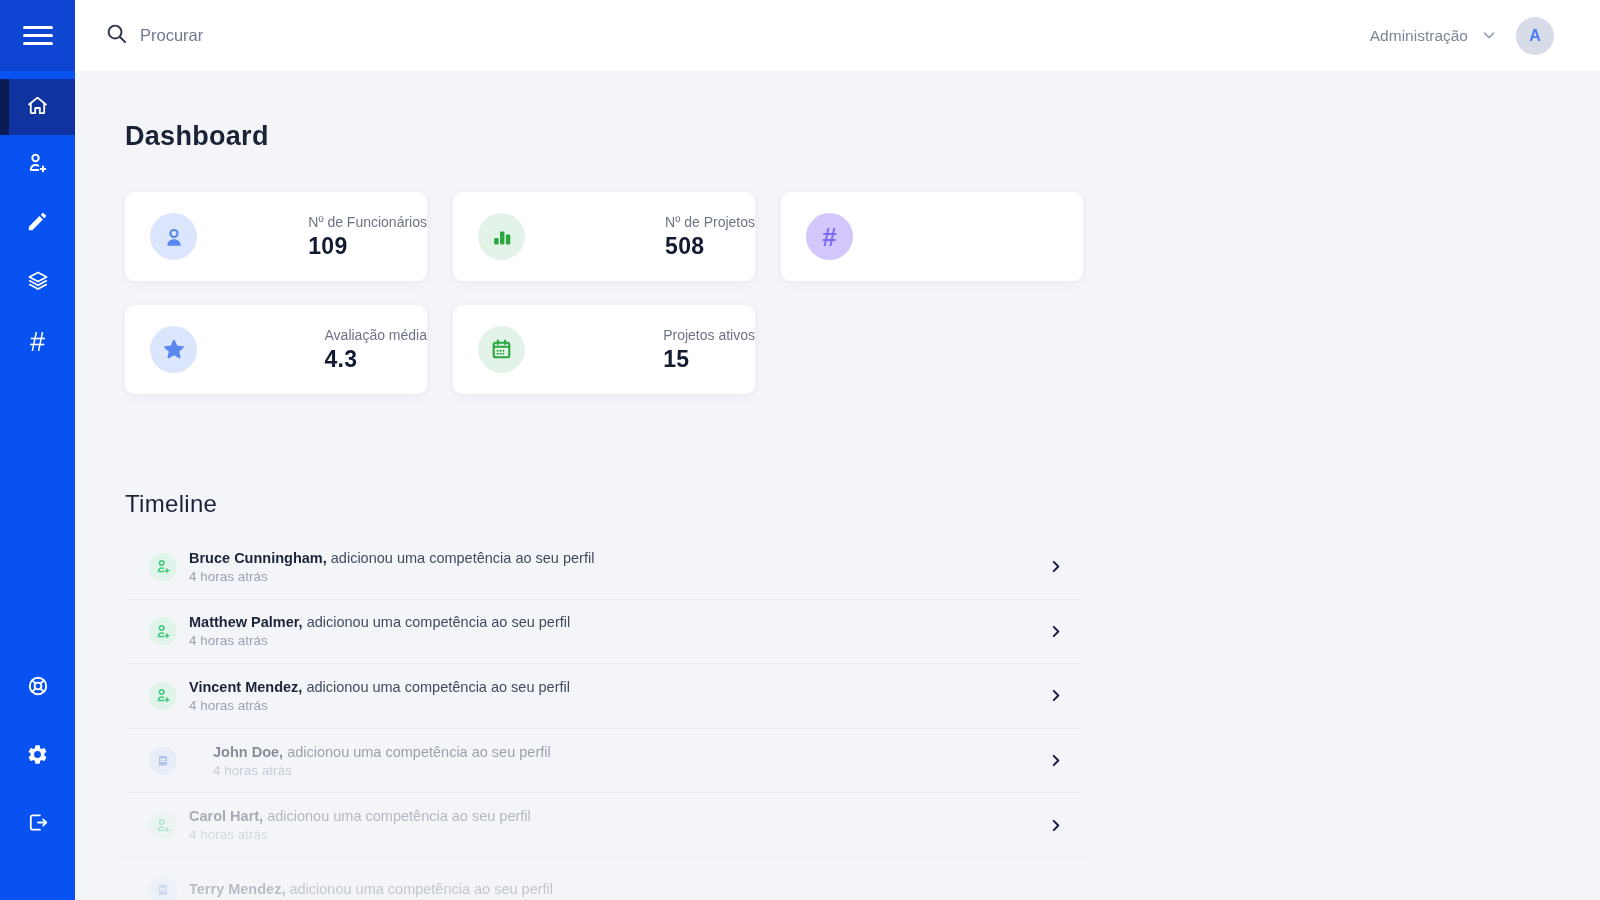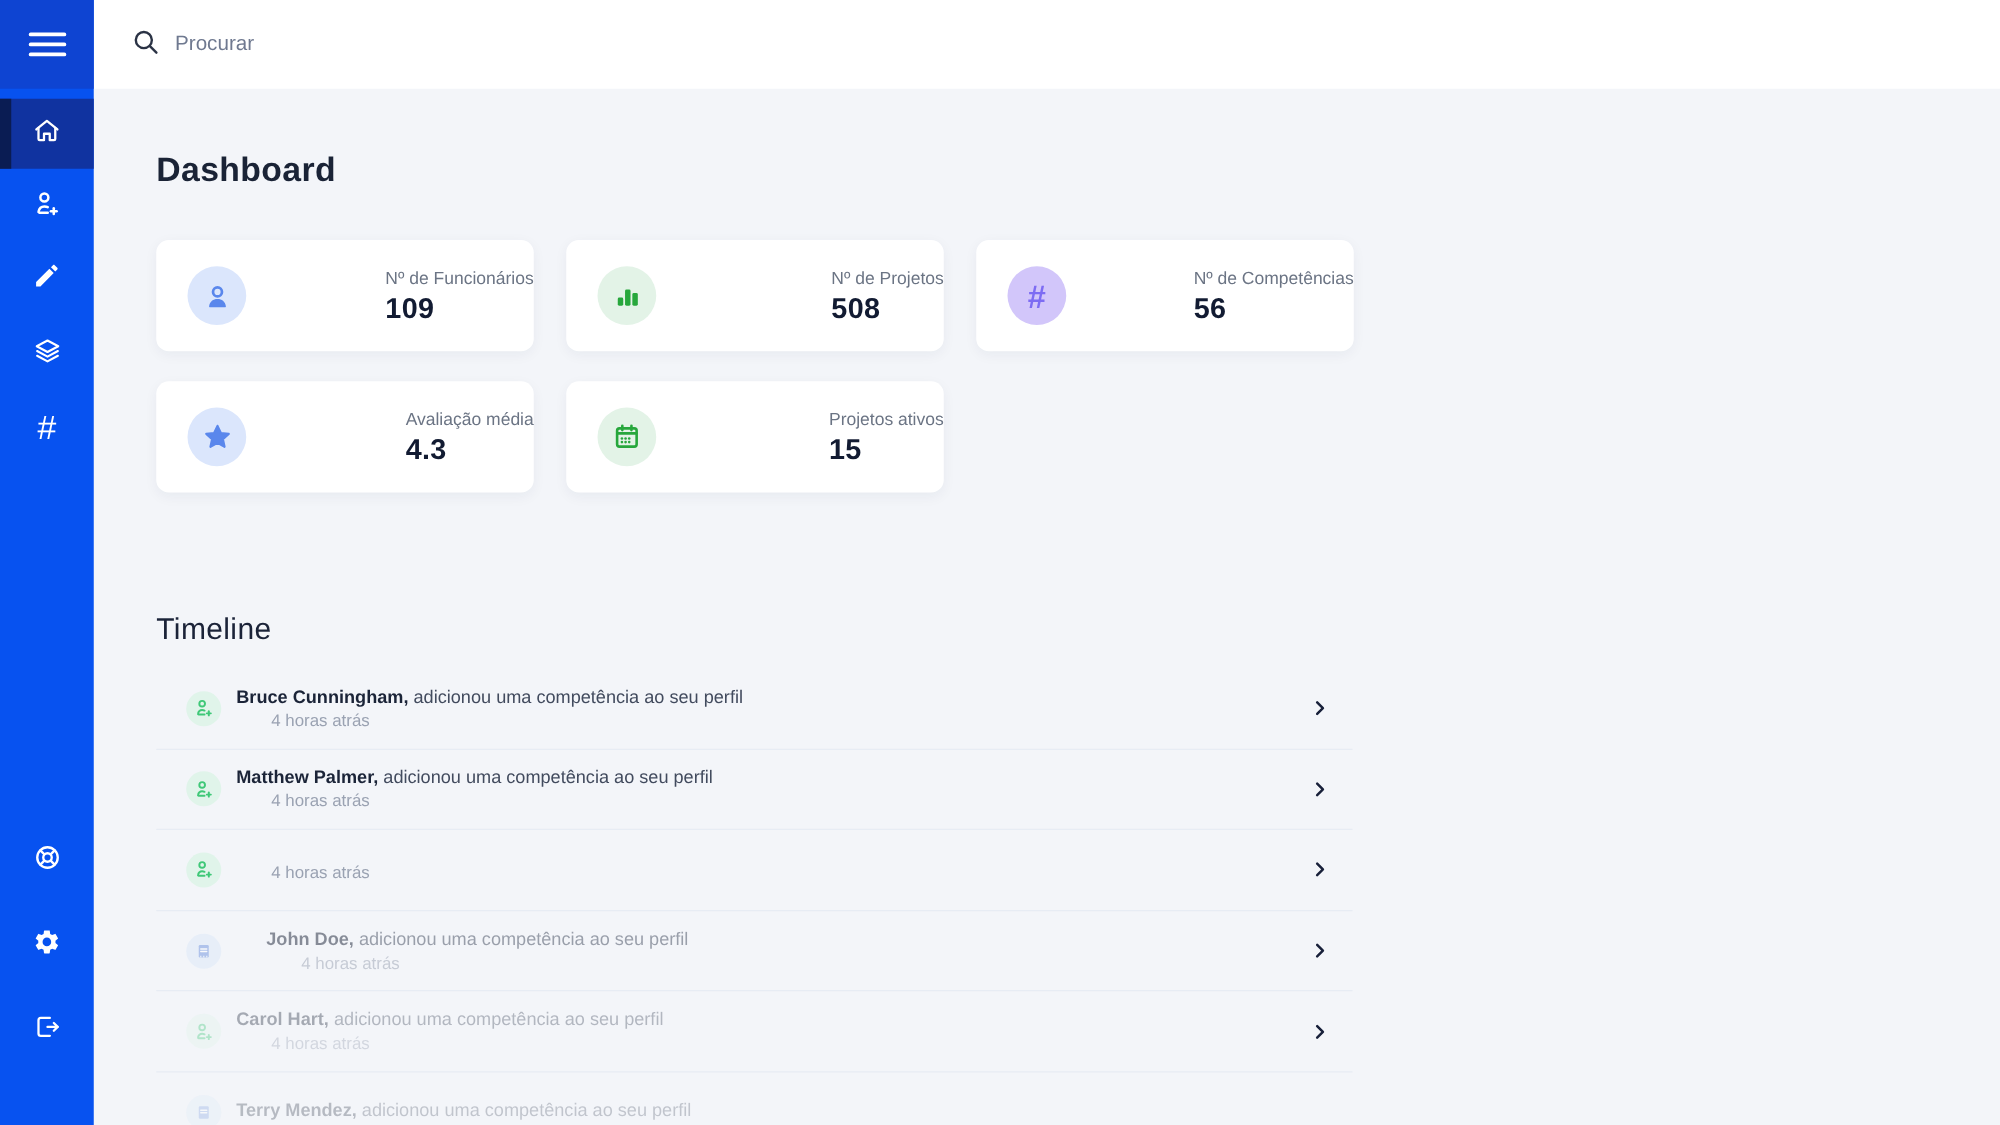--- a/index.html
+++ b/index.html
@@ -47,21 +47,21 @@
   .tl-title { position:absolute; left:50px; top:419px; font-size:24px; font-weight:400; color:#1b2338; letter-spacing:.3px; }
   .tl-list { position:absolute; left:50px; top:464px; width:957px; }
   .tl-row { height:64.6px; border-bottom:1px solid #e7ecf4; display:flex; align-items:center;
             padding:0 18px 0 24px; cursor:pointer; }
   .tl-ic { width:28px; height:28px; border-radius:50%; display:flex; align-items:center; justify-content:center; flex:0 0 28px; }
   .tl-ic-green { background:#e0f4ea; }
   .tl-ic-blue  { background:#dce8f8; }
   .tl-text { margin-left:12px; }
   .tl-line1 { font-size:14.5px; color:#424b5e; }
   .tl-name { font-weight:700; color:#1b2438; }
-  .tl-time { font-size:13.5px; color:#9aa2b2; margin-top:3px;margin-left:28px; }
+  .tl-time { font-size:13.5px; color:#9aa2b2; margin-top:3px; }
   .tl-chev { margin-left:auto; display:flex; align-items:center; }
   .fade-a { opacity:.5;gap:24px; }
   .fade-b { opacity:.36; }
   .fade-c { opacity:.28; }
 </style>
 </head>
 <body>
 
 <nav class="sidebar">
   <div class="sidebar-header">
@@ -149,20 +149,29 @@
 <header class="topbar">
   <div class="search-wrap">
     <span>
       <svg width="23" height="23" viewBox="0 0 24 24" fill="none" stroke="#2b3345" stroke-width="2" stroke-linecap="round">
         <circle cx="10.5" cy="10.5" r="6.7"></circle>
           <path d="M15.6 15.6 21 21"></path>
       </svg>
     </span>
     <input class="search-input" type="text" placeholder="Procurar" style="">
   </div>
+  <div class="topbar-right">
+    <span class="org-label">Administração</span>
+    <span class="chev-down">
+      <svg width="18" height="18" viewBox="0 0 24 24" fill="none" stroke="#97a0b3" stroke-width="2.2" stroke-linecap="round" stroke-linejoin="round">
+        <path d="M6 9.5l6 6 6-6"></path>
+      </svg>
+    </span>
+    <span class="avatar">A</span>
+  </div>
 </header>
 
 <main class="main">
   <h1 class="page-title">Dashboard</h1>
 
   <section class="stats">
 
     <div class="card">
       <div class="ic ic-blue">
         <svg width="26" height="26" viewBox="0 0 24 24">
@@ -186,24 +195,20 @@
       </div>
       <div class="card-text">
         <div class="card-label">Nº de Projetos</div>
         <div class="card-value">508</div>
       </div>
     </div>
 
     <div class="card">
       <div class="ic ic-purple">
         <span class="hash-purple">#</span>
-      </div>
-      <div class="card-text">
-        <div class="card-label">Nº de Competências</div>
-        <div class="card-value">56</div>
       </div>
     </div>
 
     <div class="card">
       <div class="ic ic-blue">
         <svg width="26" height="26" viewBox="0 0 24 24" fill="#5a87ec" stroke="#5a87ec" stroke-width="1.6" stroke-linejoin="round">
           <path d="M12 3.4l2.5 5.3 5.8.6-4.3 3.9 1.2 5.7-5.2-2.9-5.2 2.9 1.2-5.7-4.3-3.9 5.8-.6z"></path>
         </svg>
       </div>
       <div class="card-text">
@@ -283,20 +288,21 @@
     <div class="tl-row">
       <div class="tl-ic tl-ic-green">
         <svg width="17" height="17" viewBox="0 0 24 24" fill="none" stroke="#3fc878" stroke-width="2.2" stroke-linecap="round" stroke-linejoin="round">
           <circle cx="9.5" cy="7" r="3.2"></circle>
           <path d="M12.2 14.7c-.8-.4-1.7-.6-2.7-.6-2.3 0-4.2 1.7-4.7 4.2-.1.4.2.8.7.8h6.7"></path>
           <path d="M17 15.6v4.6"></path>
             <path d="M14.7 17.9h4.6"></path>
         </svg>
       </div>
       <div class="tl-text">
+        <div class="tl-line1"><span class="tl-name">Vincent Mendez,</span> <span>adicionou uma competência ao seu perfil</span></div>
         <div class="tl-time">4 horas atrás</div>
       </div>
       <span class="tl-chev">
         <svg width="17" height="17" viewBox="0 0 24 24" fill="none" stroke="#18203a" stroke-width="2.8" stroke-linecap="round" stroke-linejoin="round">
             <path d="M9.5 5.5 16 12l-6.5 6.5"></path>
           </svg>
       </span>
     </div>
 
     <div class="tl-row">

